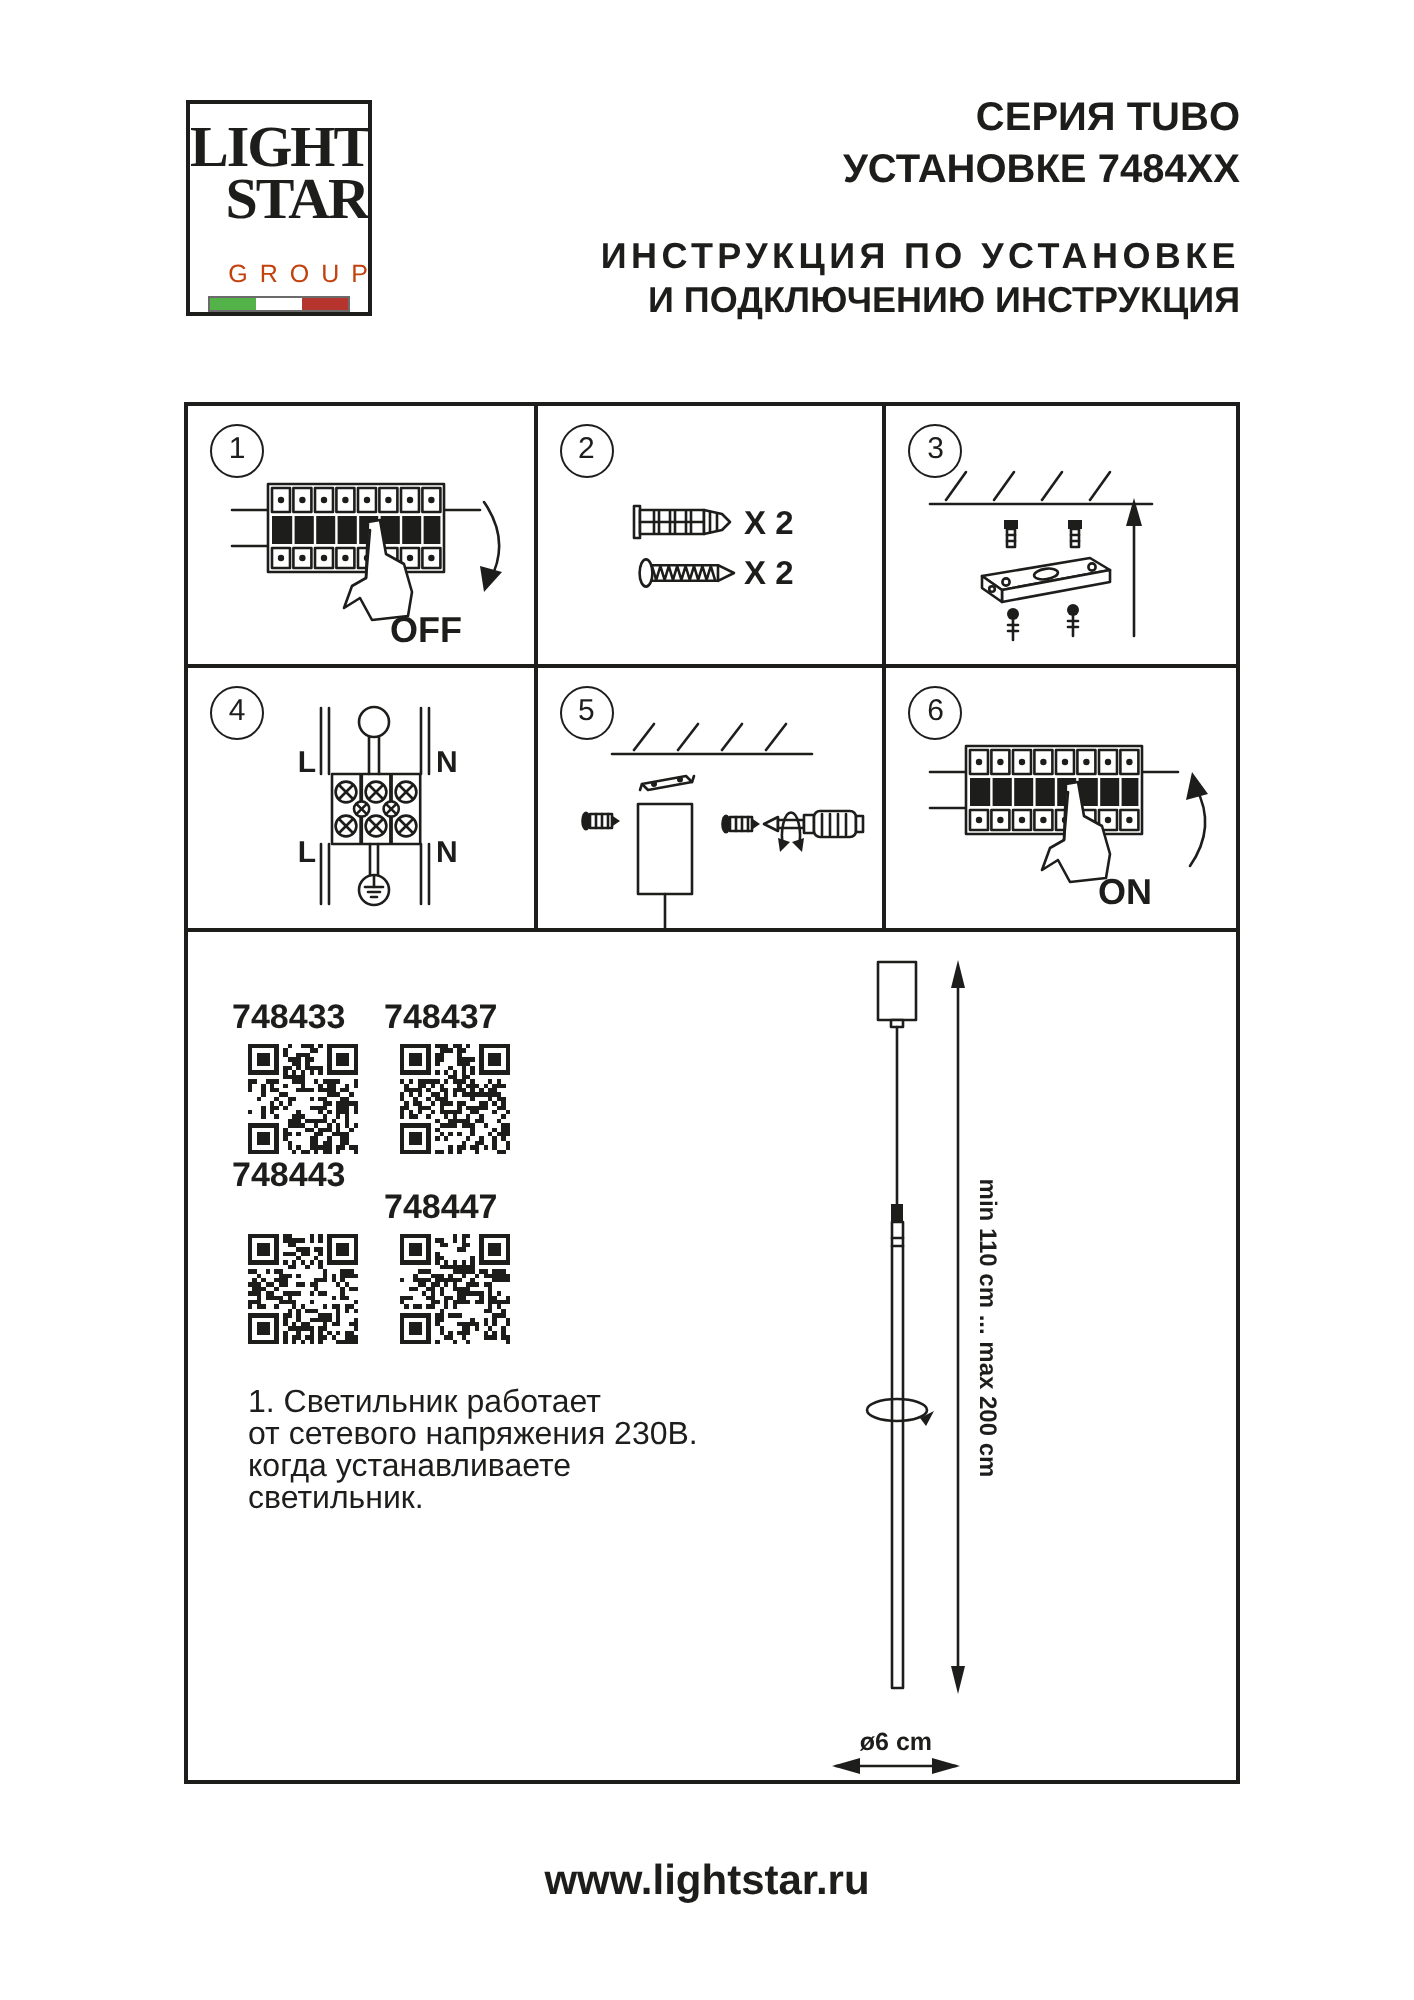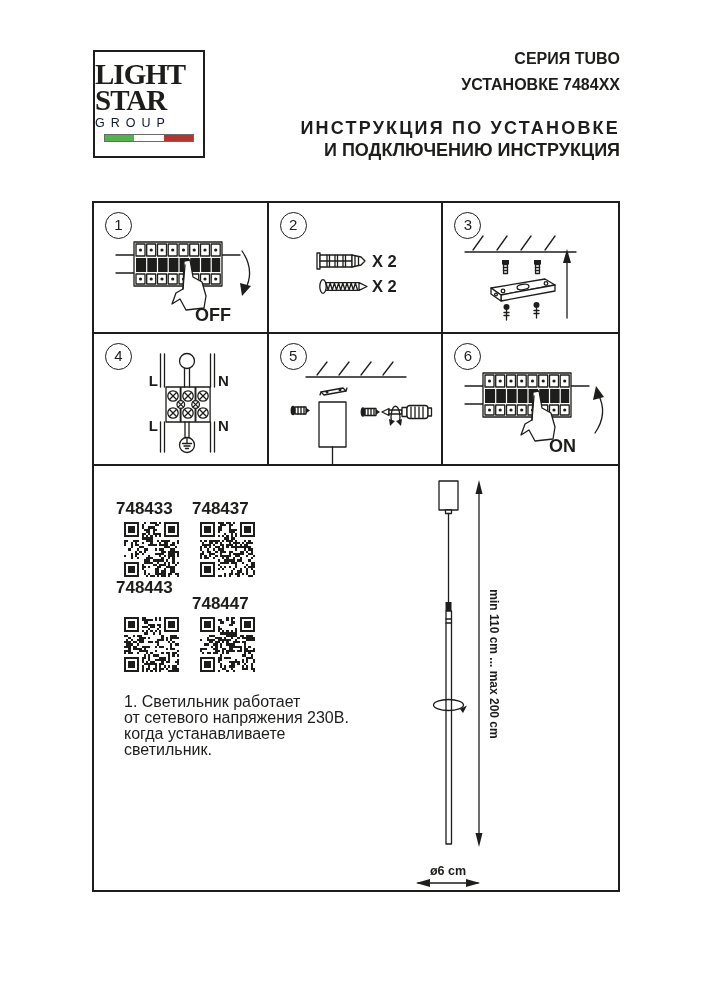--- a/index.html
+++ b/index.html
@@ -1,29 +1,29 @@
 <!DOCTYPE html>
 <html><head>
 <meta charset="utf-8">
 <style>
   html,body{margin:0;padding:0;background:#ffffff;}
   .page{position:relative;width:707px;height:1000px;background:#fff;overflow:hidden;
         font-family:"Liberation Sans",sans-serif;color:#1d1d1b;}
 
   
-  .logo-box{position:absolute;left:93px;top:50px;width:112px;height:108px;
-            border:2px solid #1d1d1b;box-sizing:border-box;text-align:left;padding-top:9px;}
+  .logo-box{position:absolute;left:93px;top:50px;width:93px;height:108px;
+            border:2px solid #1d1d1b;box-sizing:border-box;text-align:right;padding-top:9px;}
   .logo-word{font-family:"Liberation Serif",serif;font-weight:bold;font-size:29px;
              line-height:26px;letter-spacing:-1px;color:#1d1d1b;}
-  .logo-group{font-size:12.5px;letter-spacing:6px;margin-right:-6px;margin-top:3px;color:#0f172a;}
+  .logo-group{font-size:12.5px;letter-spacing:6px;margin-right:-6px;margin-top:17px;color:#c2410c;}
   .flag{display:flex;height:8px;margin:4px 9px 0 9px;border:1px solid #6b6b6b;box-sizing:border-box;}
   .flag span{flex:1 1 33%;}
 
   .series-block{position:absolute;right:87px;top:46px;text-align:right;
-                font-weight:bold;font-size:16px;line-height:26px;}
+                font-weight:bold;font-size:20px;line-height:26px;}
   .title-block{position:absolute;right:87px;top:118px;text-align:right;
                font-weight:bold;font-size:18px;line-height:21.5px;margin-left:44px;}
   .title-block .ls{letter-spacing:2.2px;}
 
   
   .steps-grid{position:absolute;left:92px;top:201px;width:528px;height:265px;
               border:2px solid #1d1d1b;box-sizing:border-box;
               display:grid;grid-template-columns:1fr 1fr 1fr;grid-template-rows:1fr 1fr;}
   .cell{position:relative;border-right:2px solid #1d1d1b;border-bottom:2px solid #1d1d1b;box-sizing:border-box;}
   .cell:nth-child(3n){border-right:none;}
@@ -1603,13 +1603,14 @@
       </g>
       <g>
         <text x="354" y="409" text-anchor="middle" font-size="12.5">ø6 cm</text>
         <line class="st" x1="324" y1="417" x2="384" y2="417"></line>
         <polygon class="fl" points="322,417 336,413 336,421"></polygon>
         <polygon class="fl" points="386,417 372,413 372,421"></polygon>
       </g>
     </svg>
   </div>
 
+  <div class="footer">www.lightstar.ru</div>
 </div>
 
 </body></html>

